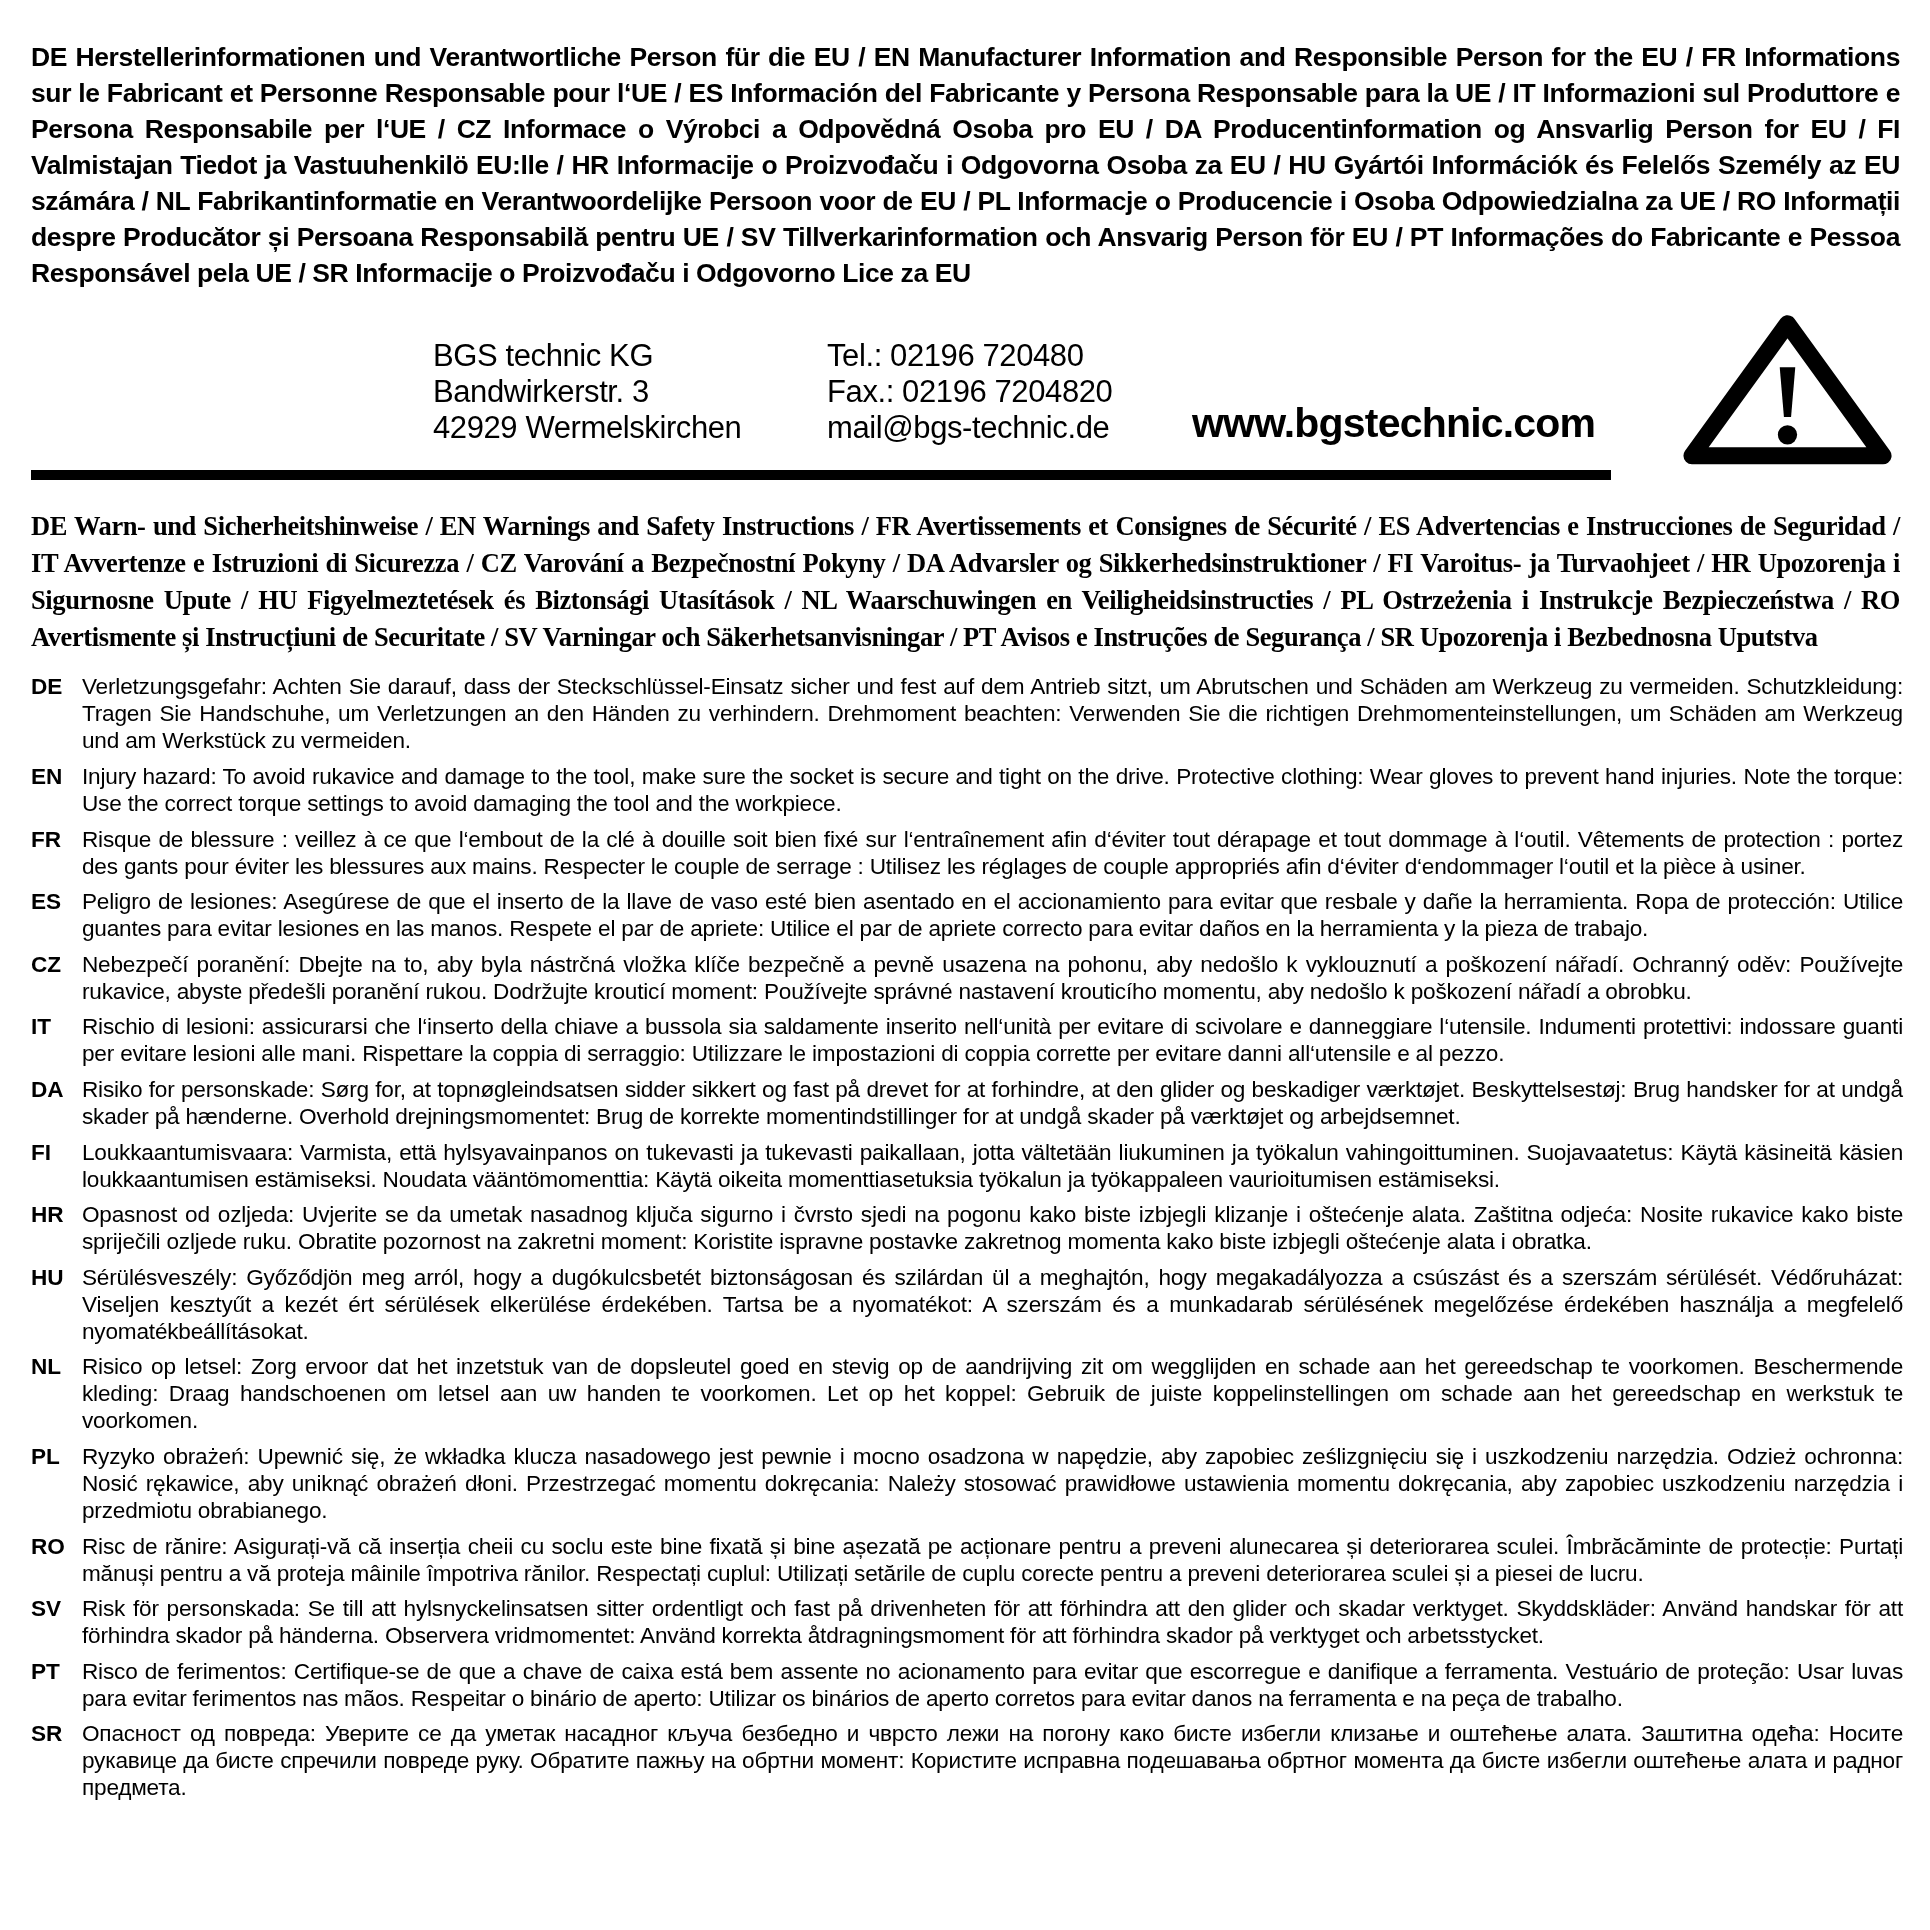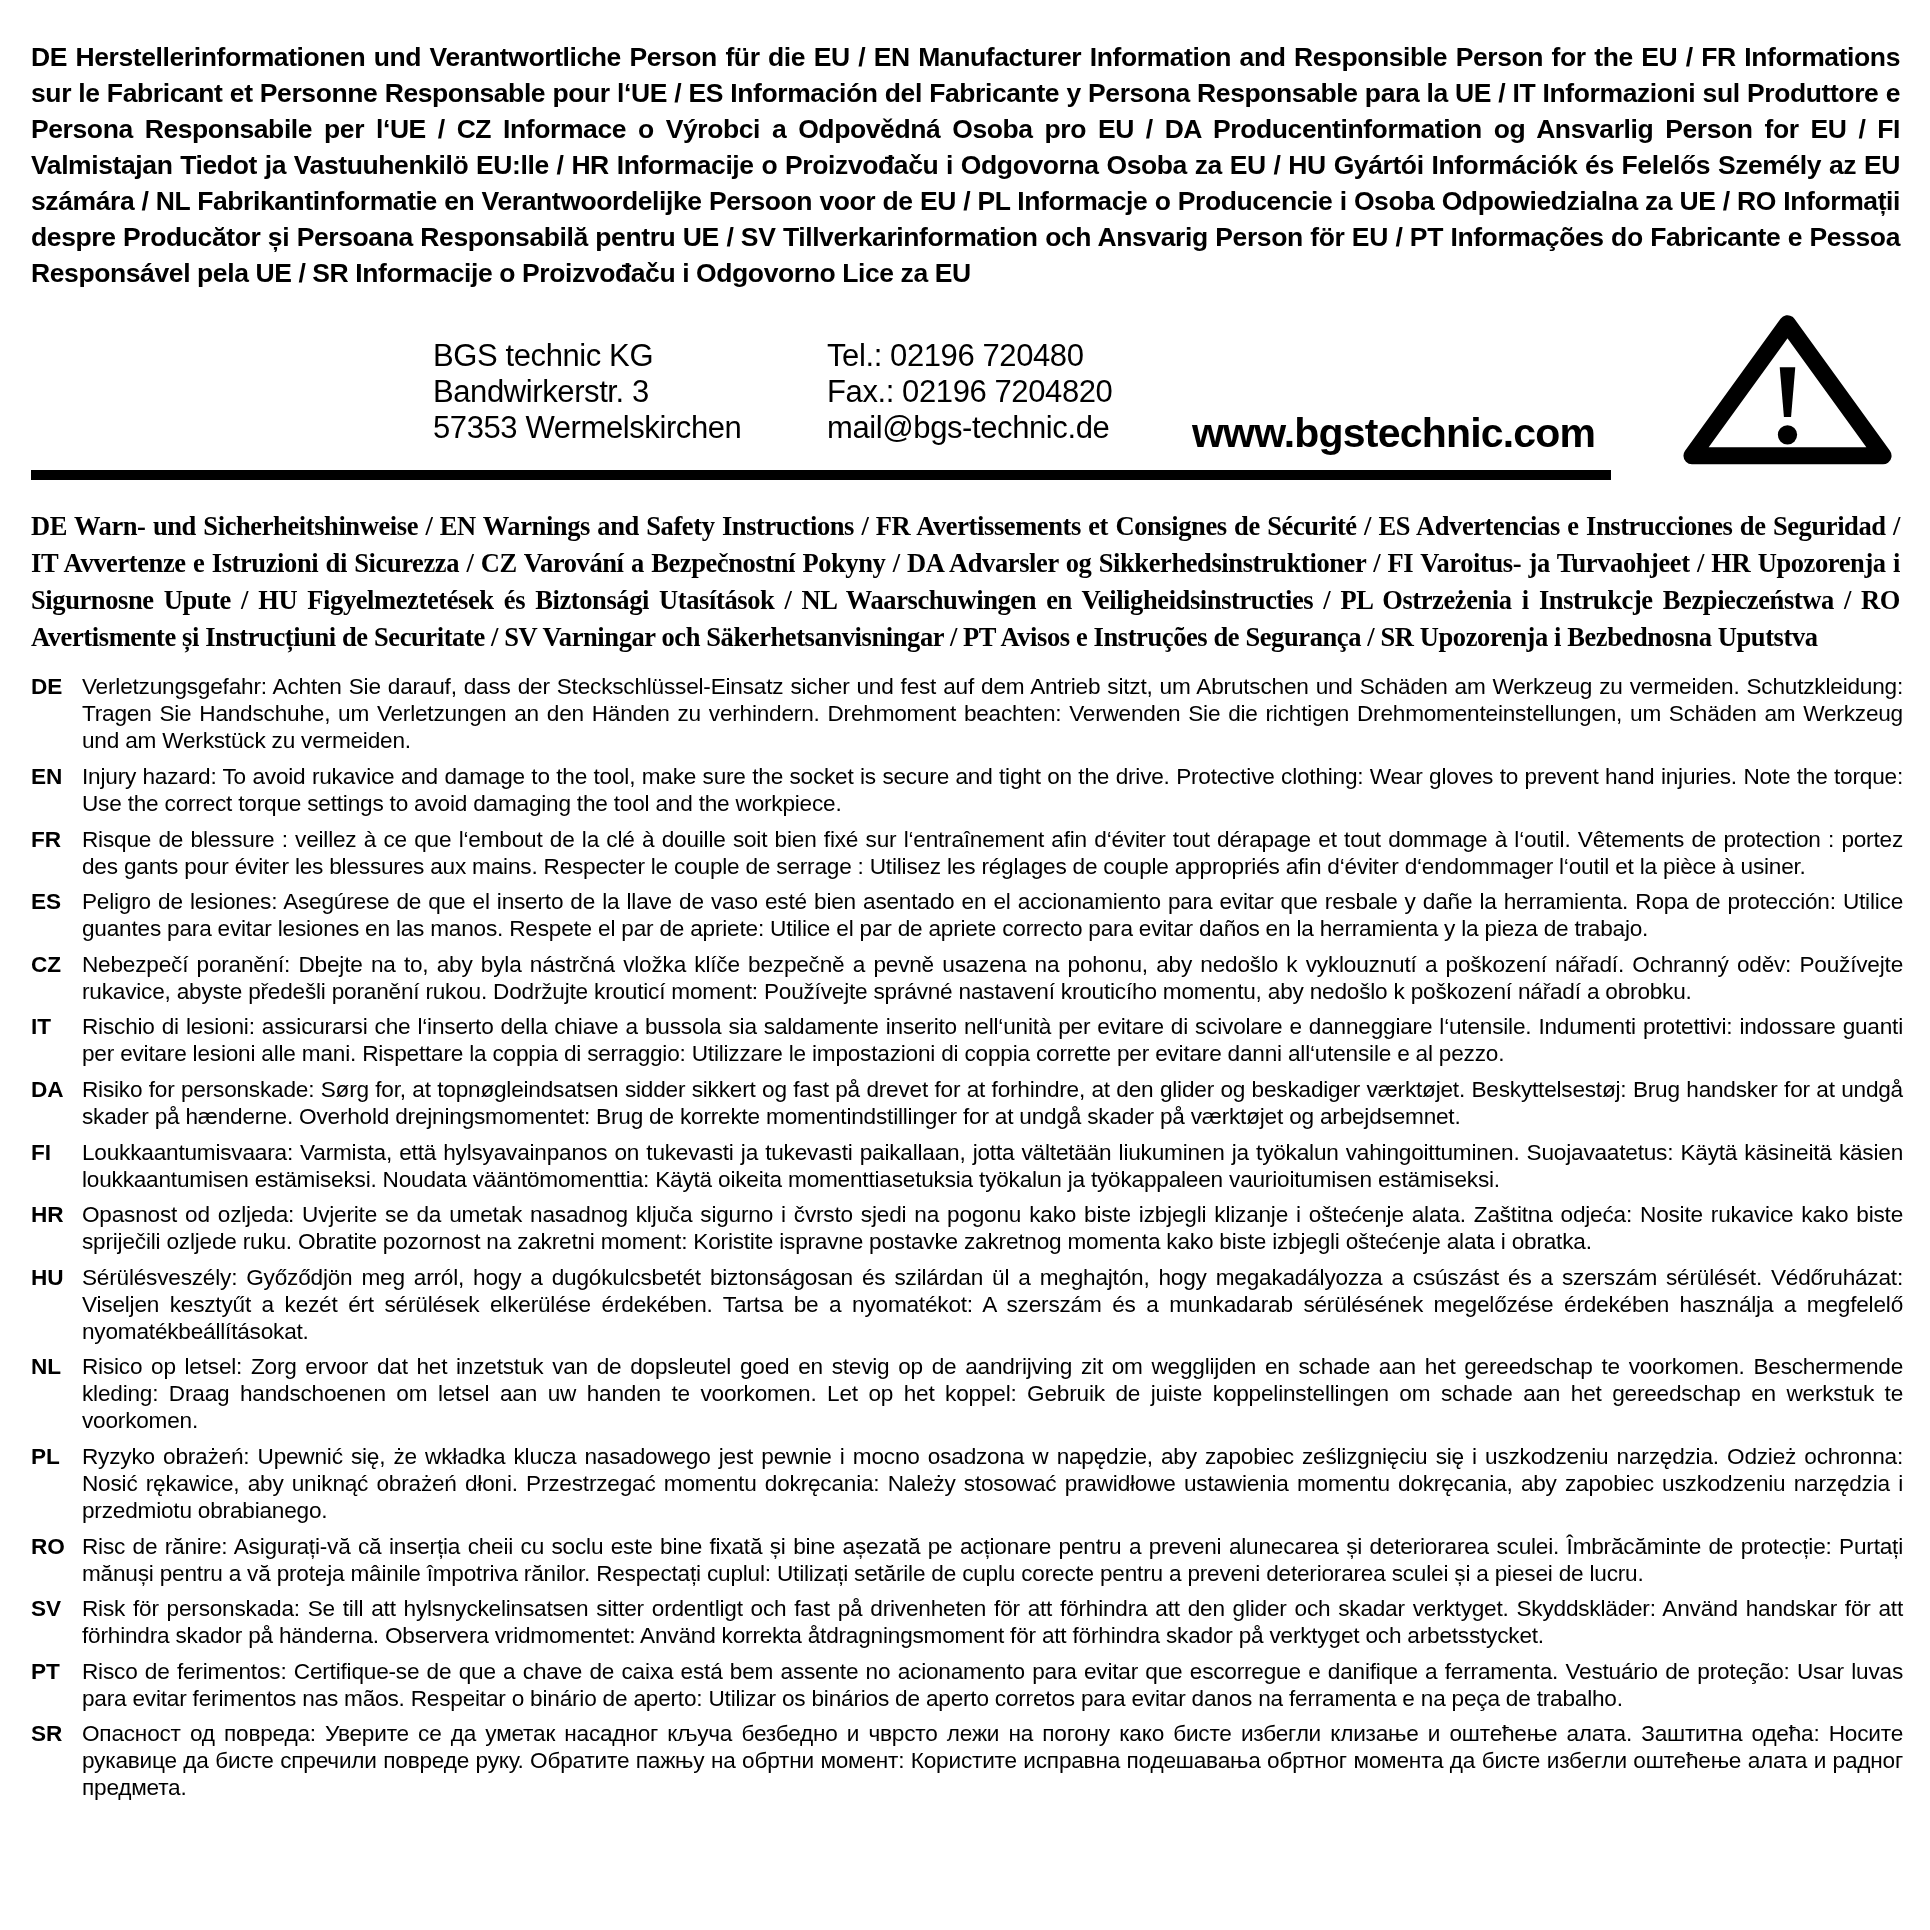--- a/index.html
+++ b/index.html
@@ -48,21 +48,21 @@
     font-size: 31px;
     line-height: 36px;
     letter-spacing: -0.4px;
   }
   .addr { left: 433px; }
   .contact { left: 827px; }
 
   .website {
     position: absolute;
     left: 1192px;
-    top: 100px;
+    top: 90px;
     font-size: 41px;
     font-weight: bold;
     letter-spacing: -0.8px;
   }
 
   .triangle { position: absolute; left: 1678px; top: 1.6px; }
 
   .rule { margin: 7.8px 0 0 31px; width: 1580px; height: 10px; background: #000; }
 
   .safety-title {
@@ -97,21 +97,21 @@
 <div class="page">
 
   <div class="header-title">DE Herstellerinformationen und Verantwortliche Person für die EU  /  EN Manufacturer Information and Responsible Person for the EU  /  FR Informations sur le Fabricant et Personne Responsable pour l‘UE  /  ES Información del Fabricante y Persona Responsable para la UE  /  IT Informazioni sul Produttore e Persona Responsabile per l‘UE  /  CZ Informace o Výrobci a Odpovědná Osoba pro EU  /  DA Producentinformation og Ansvarlig Person for EU  /  FI Valmistajan Tiedot ja Vastuuhenkilö EU:lle  /  HR Informacije o Proizvođaču i Odgovorna Osoba za EU  /  HU Gyártói Információk és Felelős Személy az EU számára  /  NL Fabrikantinformatie en Verantwoordelijke Persoon voor de EU  /  PL Informacje o Producencie i Osoba Odpowiedzialna za UE  /  RO Informații despre Producător și Persoana Responsabilă pentru UE  /  SV Tillverkarinformation och Ansvarig Person för EU  /  PT Informações do Fabricante e Pessoa Responsável pela UE  /  SR Informacije o Proizvođaču i Odgovorno Lice za EU</div>
 
   <div class="company">
 
 
     <div class="addr">
       <div>BGS technic KG</div>
       <div>Bandwirkerstr. 3</div>
-      <div>57353 Wermelskirchen</div>
+      <div>42929 Wermelskirchen</div>
     </div>
 
     <div class="contact">
       <div>Tel.: 02196 720480</div>
       <div>Fax.: 02196 7204820</div>
       <div>mail@bgs-technic.de</div>
     </div>
 
     <div class="website">www.bgstechnic.com</div>
 

